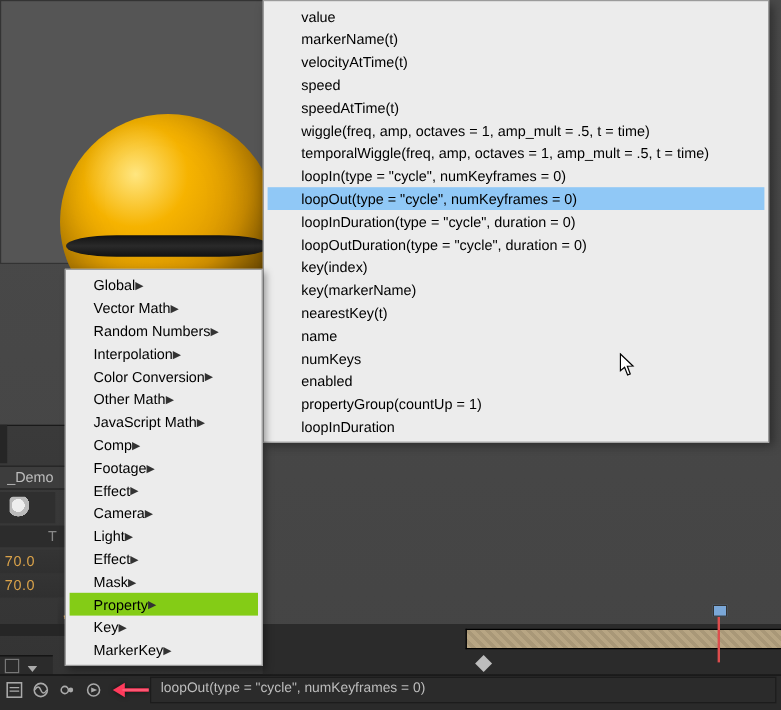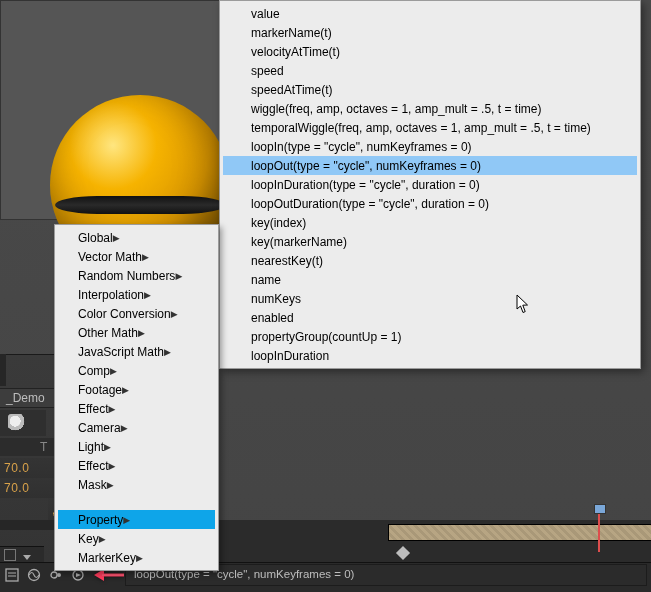--- a/index.html
+++ b/index.html
@@ -24,21 +24,21 @@
   .menu1 {
     position: absolute; left: 54px; top: 224px; width: 165px;
     background: #ececec; border: 1px solid #9b9b9b;
     box-shadow: 3px 3px 6px rgba(0,0,0,.35);
     padding: 3px;
   }
   .menu1 .item {
     display: flex; justify-content: flex-start; align-items: center;
     padding: 2px 16px 2px 20px; color: #000; cursor: default; height: 19px;
   }
-  .menu1 .item.selected { background: #0ea5e9; margin-top: 16px; }
+  .menu1 .item.selected { background: #84cc16; }
   .menu1 .arrow { font-size: 9px; color: #333; }
 
   
   .menu2 {
     position: absolute; left: 219px; top: 0px; width: 422px; max-height: 571px;
     background: #ececec; border: 1px solid #9b9b9b;
     box-shadow: 3px 3px 8px rgba(0,0,0,.4);
     padding: 3px;
   }
   .menu2 .item {

